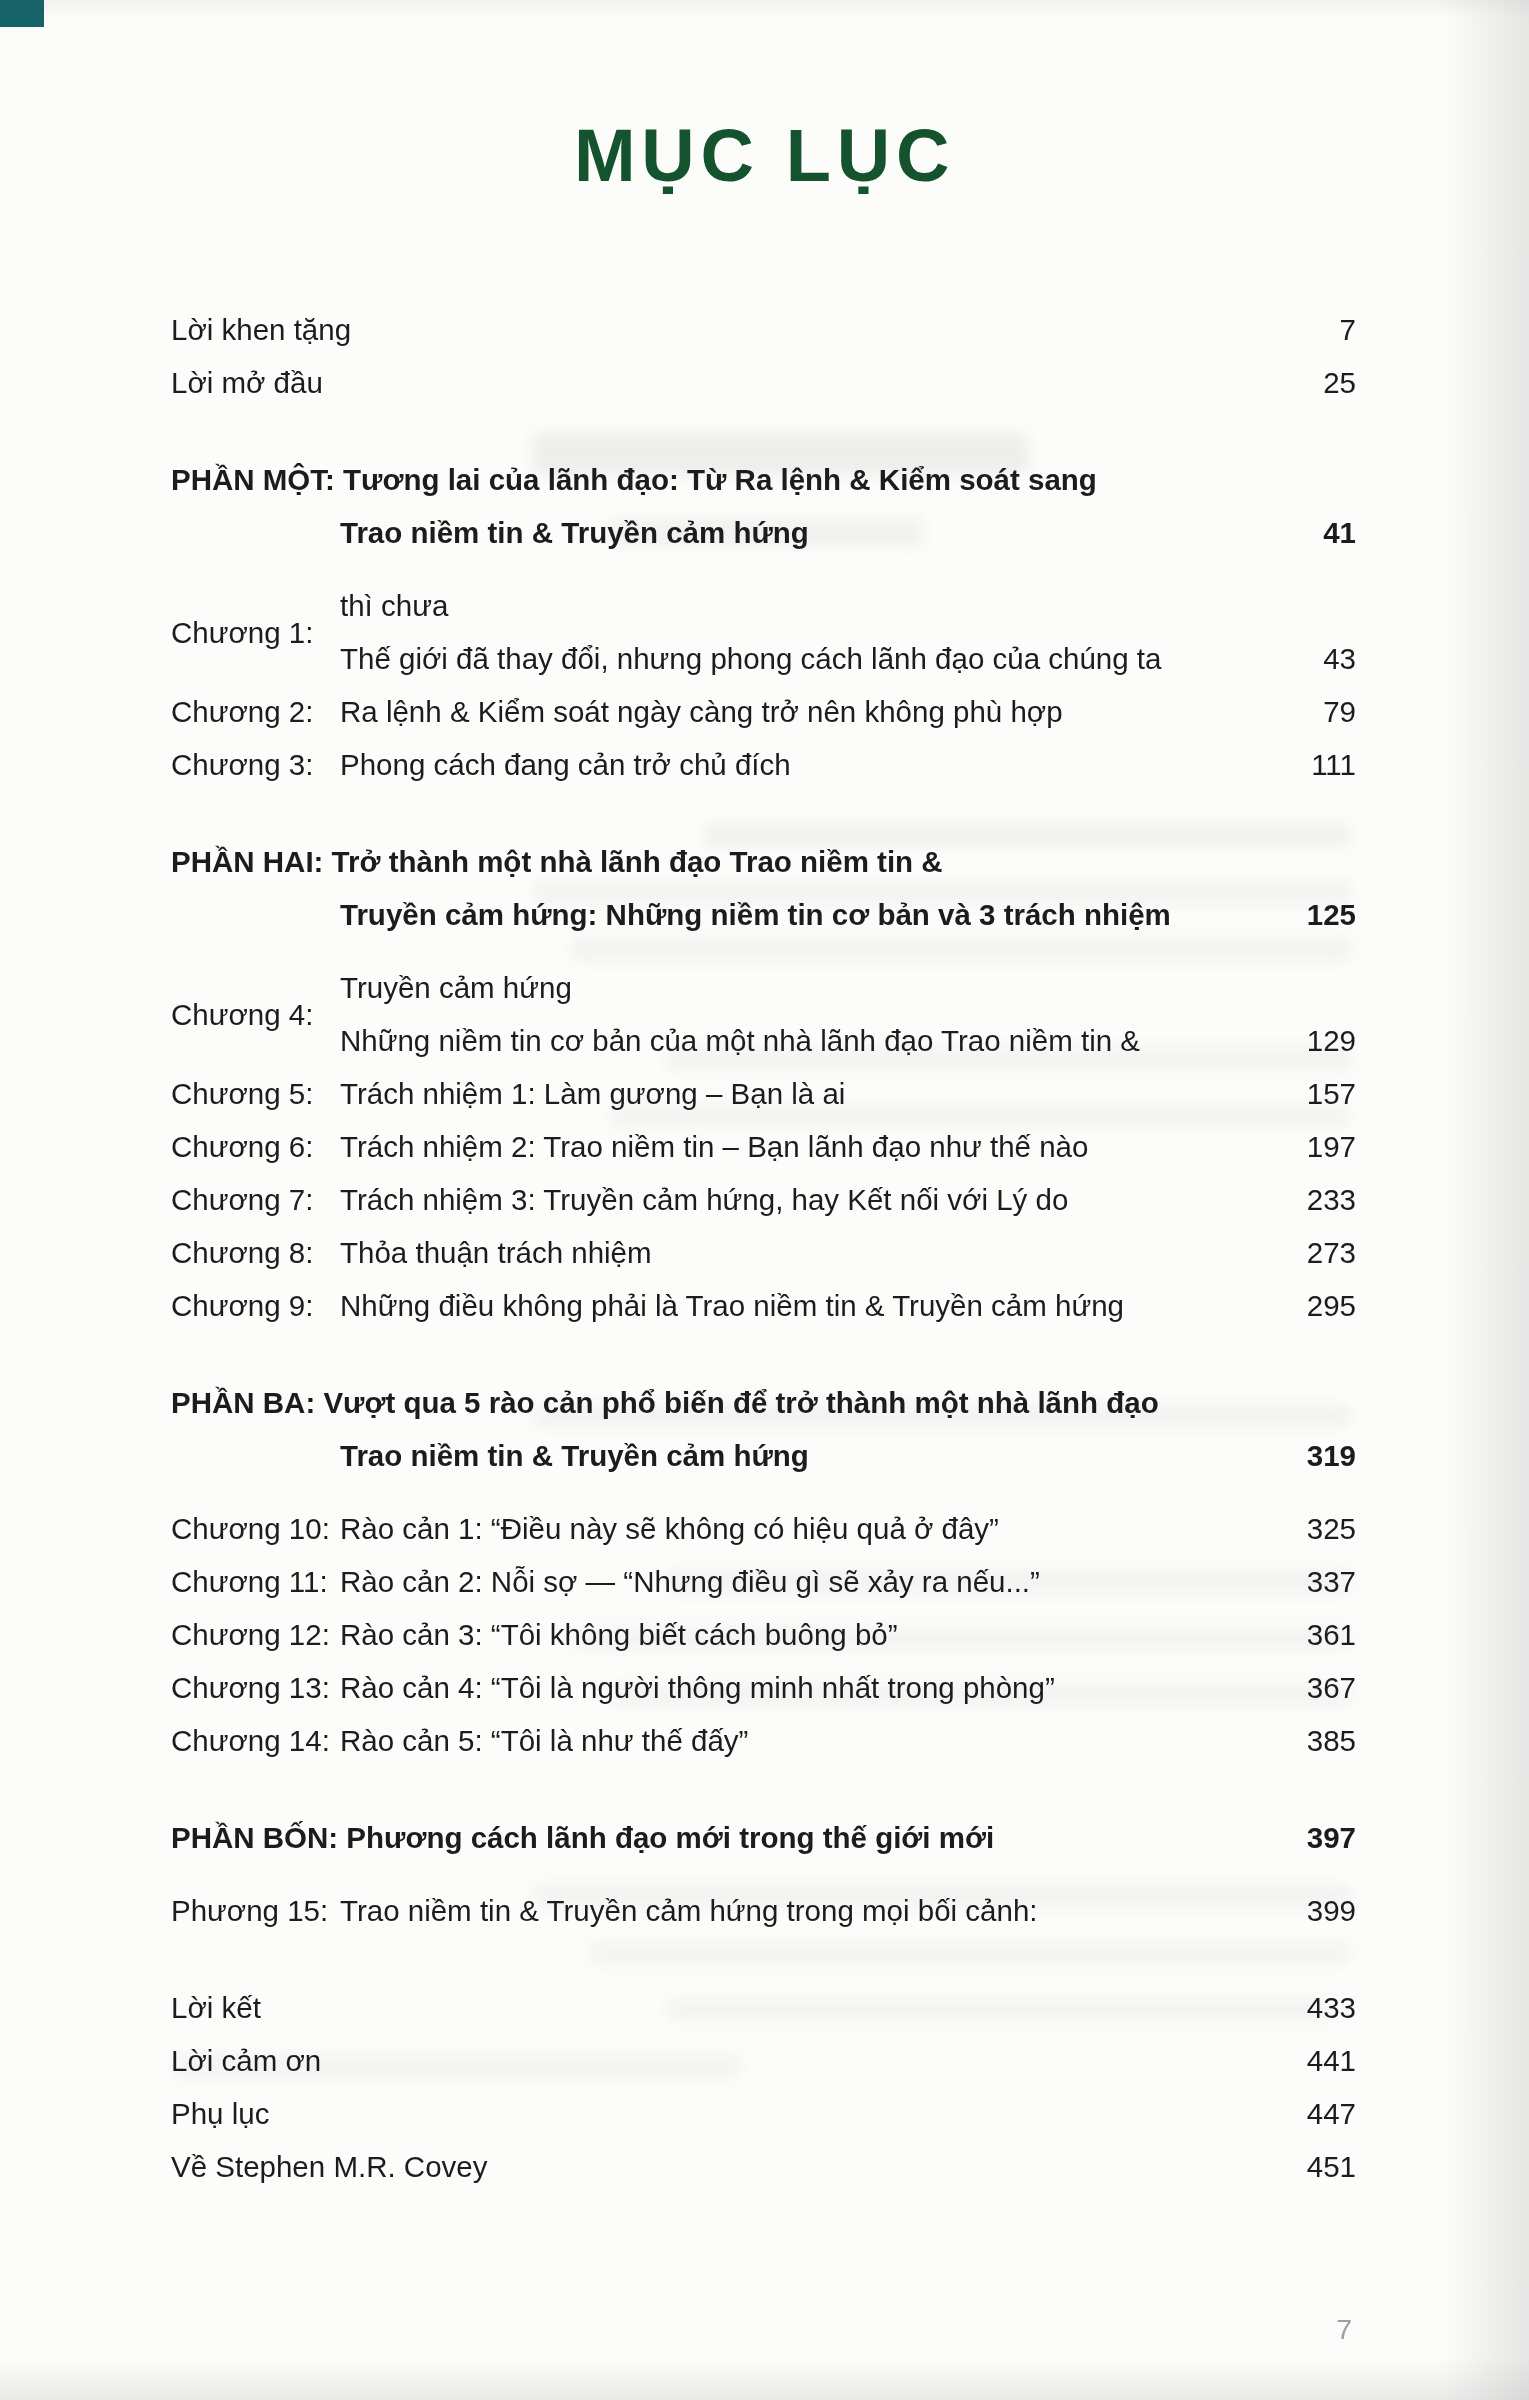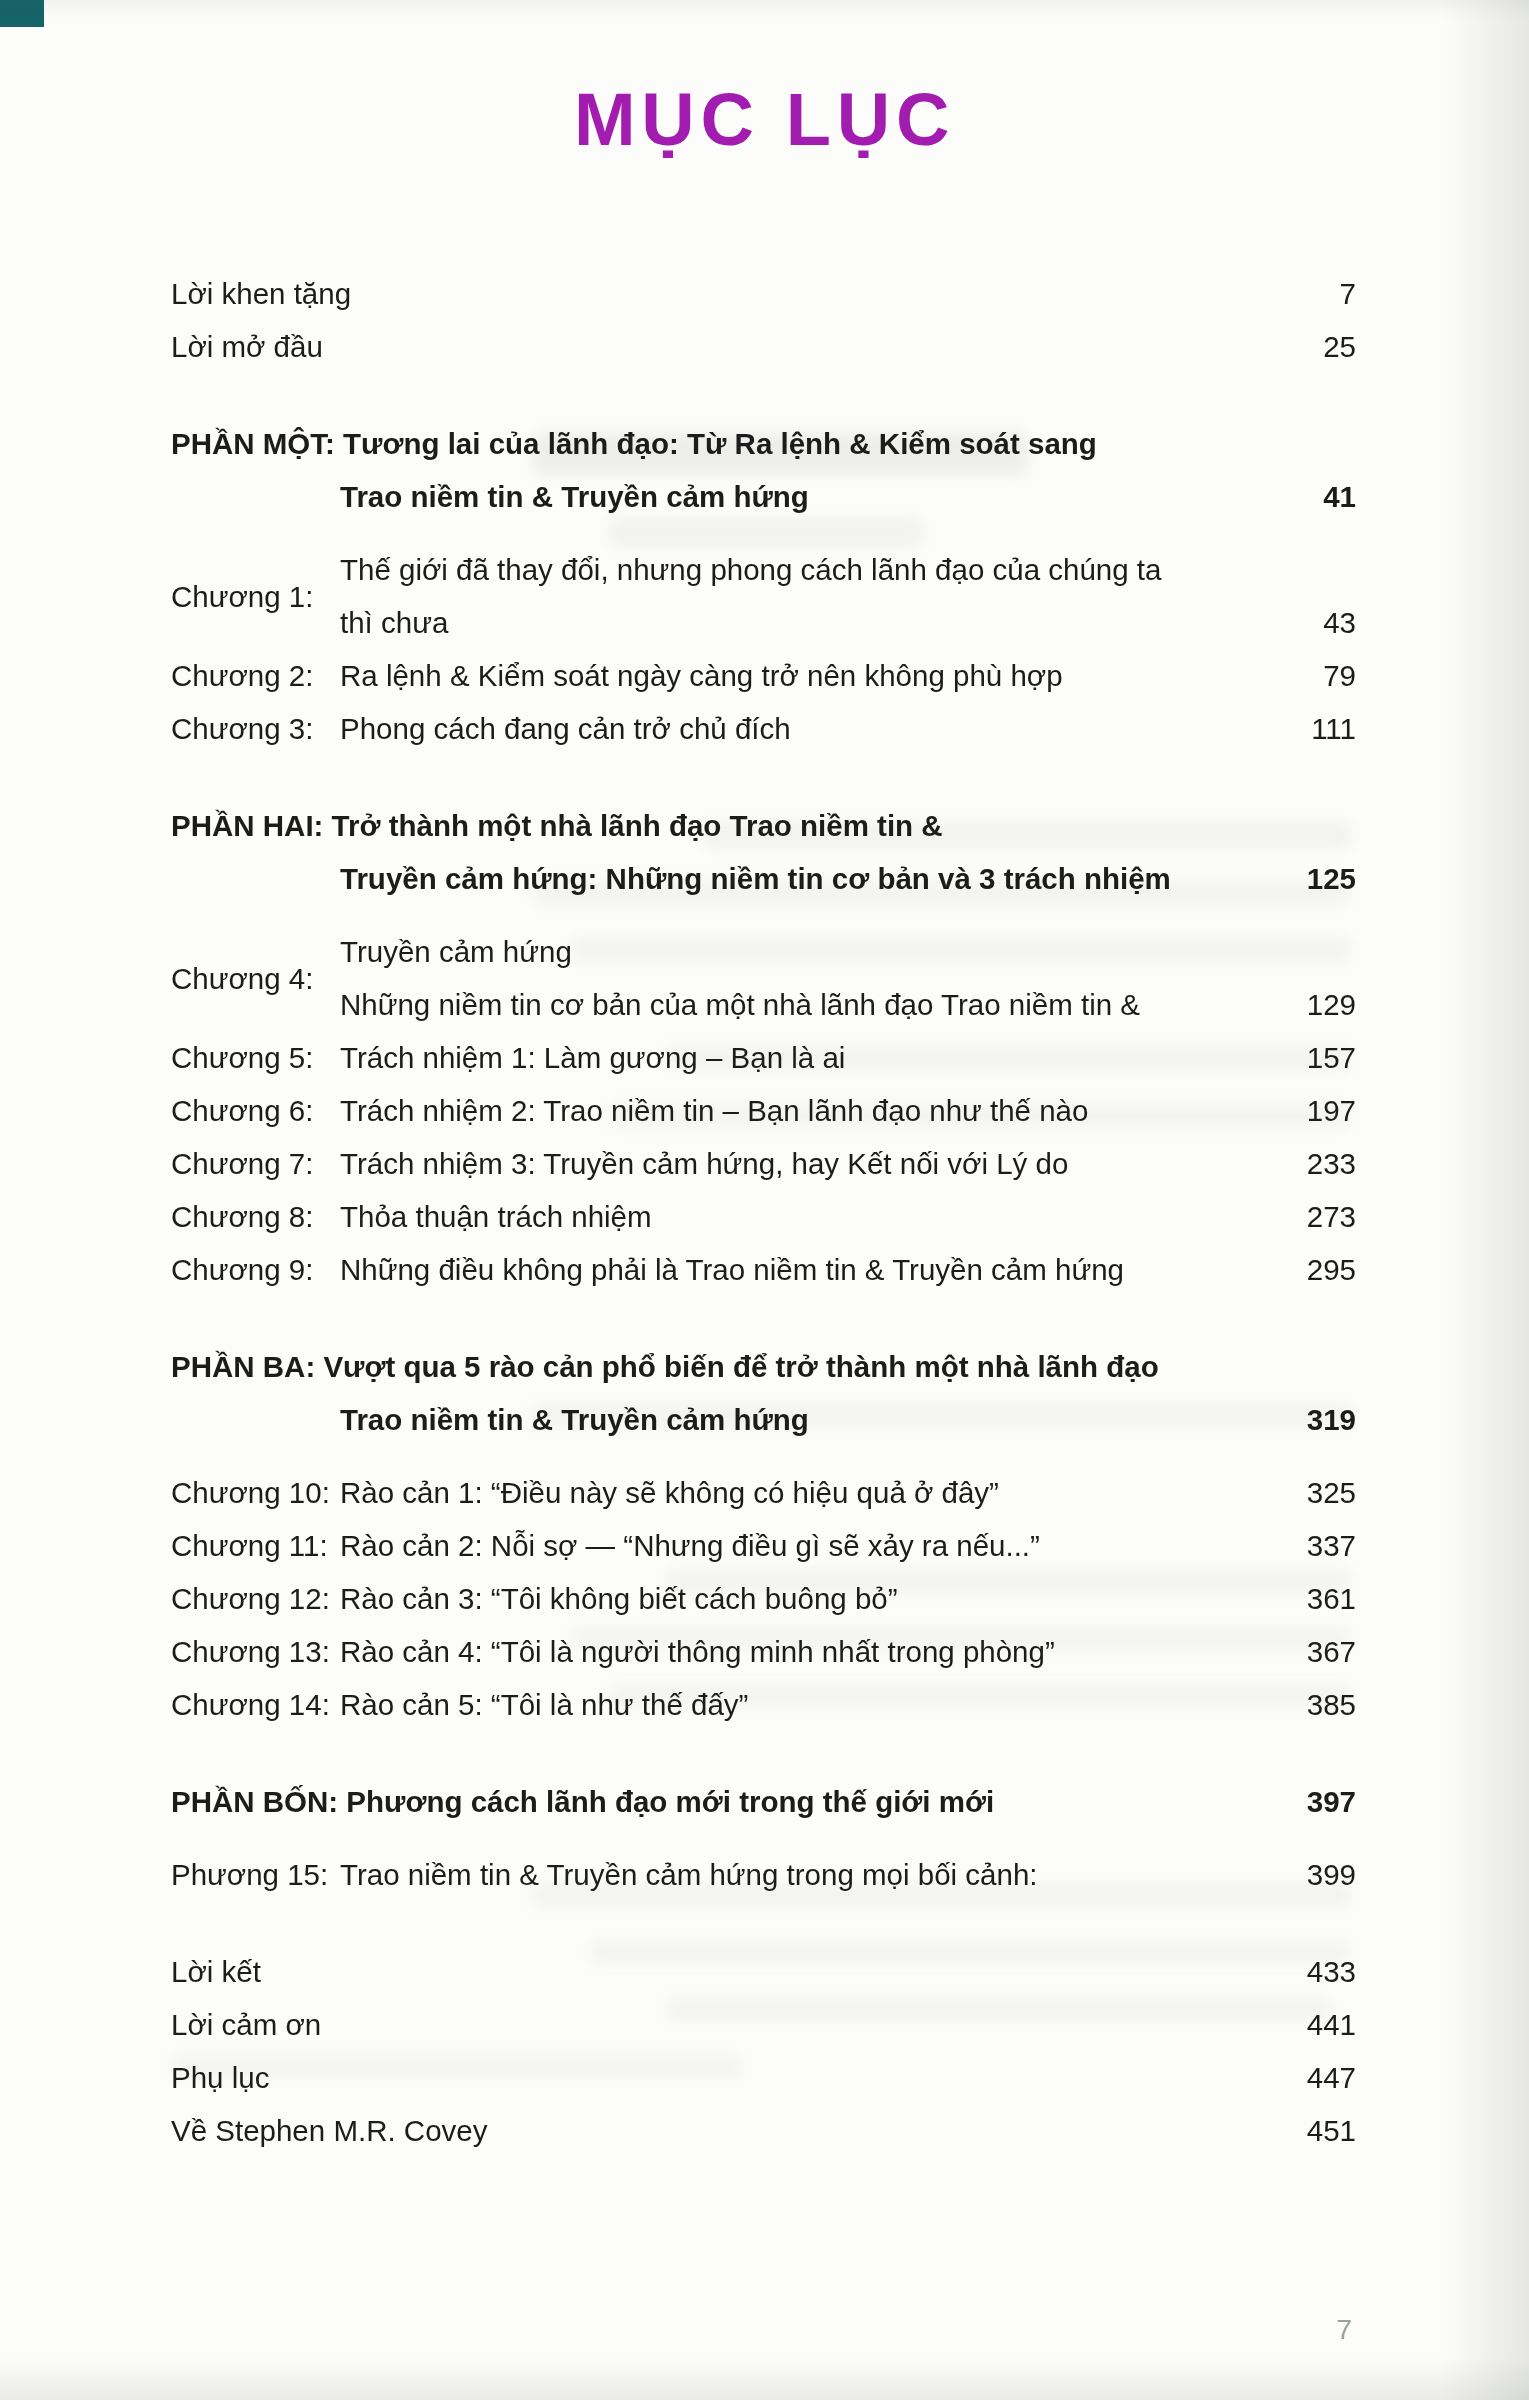--- a/index.html
+++ b/index.html
@@ -37,27 +37,27 @@
   
   .ghosts { position: absolute; inset: 0; pointer-events: none; }
   .ghost {
     position: absolute;
     background: #6f7d7c;
     filter: blur(6.7px);
     border-radius: 7.6px;
   }
   .title {
     margin: 0;
-    padding-top: 76px;
+    padding-top: 112px;
     text-align: center;
     font-size: 74px;
     line-height: 88px;
     font-weight: bold;
     letter-spacing: 5.7px;
-    color: #a21caf;
+    color: #14532d;
   }
   .toc {
     position: relative;
     margin: 103px 173px 0 171px;
     font-size: 29.5px;
     line-height: 53px;
   }
   .row { display: flex; align-items: center; }
   .row .label { flex: 0 0 169px; }
   .row.simple .label { flex: 0 0 auto; }
@@ -127,22 +127,22 @@
       <div class="row part gap-lg">
         <span class="lines">
           <span class="line first"><span class="label inline">PHẦN MỘT:</span> Tương lai của lãnh đạo: Từ Ra lệnh &amp; Kiểm soát sang</span>
           <span class="line cont">Trao niềm tin &amp; Truyền cảm hứng</span>
         </span>
         <span class="pagenum">41</span>
       </div>
       <div class="row chapter gap-md">
         <span class="label">Chương 1:</span>
         <span class="lines">
+          <span class="line">thì chưa</span>
           <span class="line">Thế giới đã thay đổi, nhưng phong cách lãnh đạo của chúng ta</span>
-          <span class="line">thì chưa</span>
         </span>
         <span class="pagenum">43</span>
       </div>
       <div class="row chapter">
         <span class="label">Chương 2:</span>
         <span class="lines">
           <span class="line">Ra lệnh &amp; Kiểm soát ngày càng trở nên không phù hợp</span>
         </span>
         <span class="pagenum">79</span>
       </div>

